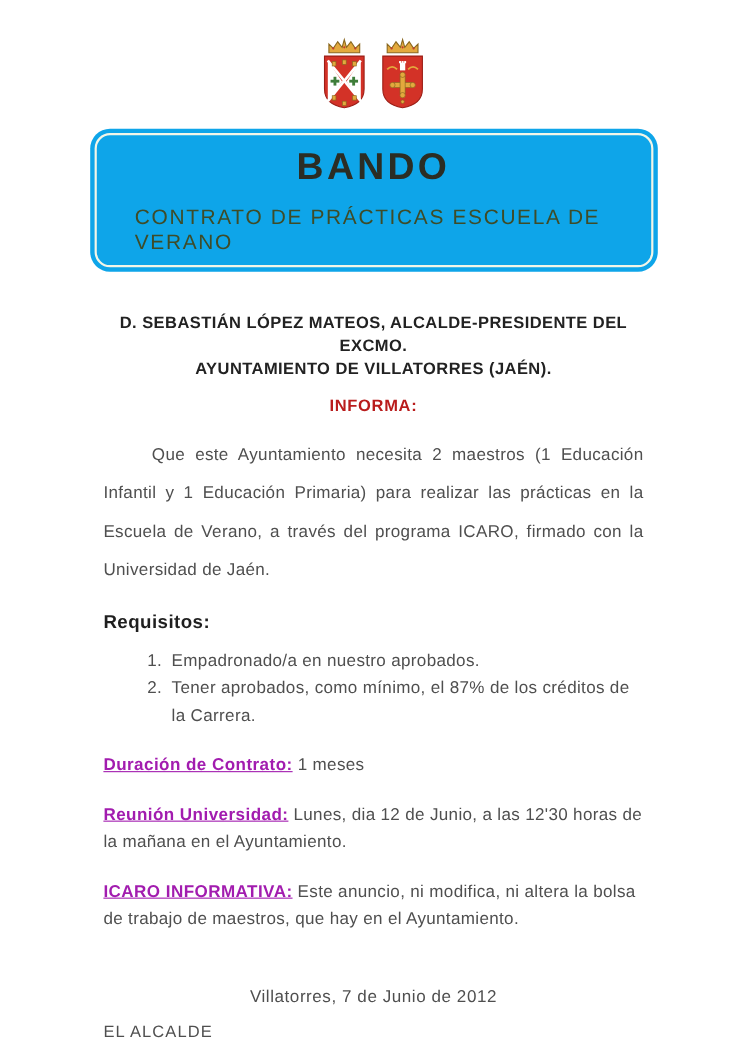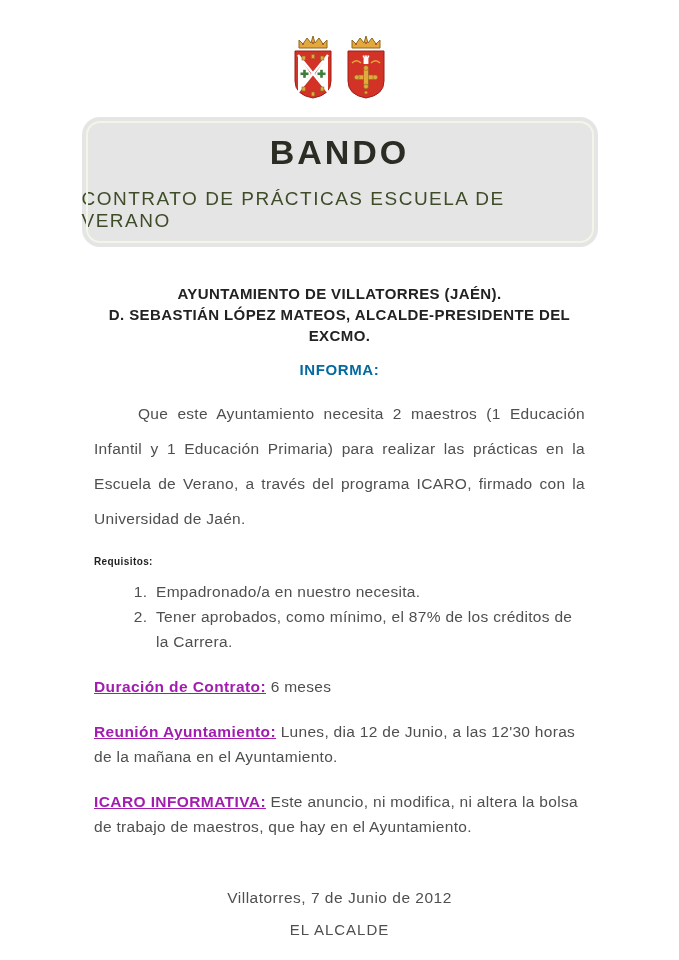--- a/index.html
+++ b/index.html
@@ -16,81 +16,81 @@
     display: flex; justify-content: center; align-items: flex-end;
     gap: 7px; padding-top: 33px; height: 68px;
   }
   .emblems svg { display: block; }
 
   
   .banner {
     position: relative;
     margin: 16px auto 0 auto;
     width: 516px; height: 130px;
-    background: #e5e5e5;
+    background: #0ea5e9;
     border-radius: 18px;
     box-sizing: border-box;
     display: flex; flex-direction: column; justify-content: center; align-items: center;
   }
   .banner::before {
     content: "";
     position: absolute; inset: 4px;
     border: 2px solid #f2f6e8;
     border-radius: 14px;
     pointer-events: none;
   }
   .banner-title {
     font-size: 34px; font-weight: 700; letter-spacing: 3px;
     color: #2b2d24; line-height: 1.1; margin-top: 2px;
   }
   .banner-subtitle {
     font-size: 19px; font-weight: 400; letter-spacing: 1.5px;
-    color: #3e4c28; margin-top: 16px;
+    color: #3e4c28; margin-top: 16px; padding-left: 41px;
   }
 
   
   .content { margin: 0 94px; }
 
   .officer {
     margin-top: 36px; text-align: center;
     font-weight: 700; color: #222222;
     font-size: 15px; line-height: 21px; letter-spacing: 0.4px;
   }
   .informa {
     margin-top: 15px; text-align: center;
-    font-weight: 700; color: #0369a1; font-size: 15px; letter-spacing: 0.6px;
+    font-weight: 700; color: #b91c1c; font-size: 15px; letter-spacing: 0.6px;
   }
 
   .intro {
     margin-top: 18px;
     font-size: 15.5px; line-height: 35px; letter-spacing: 0.3px;
     text-align: justify; text-indent: 44px;
   }
 
   .heading {
     margin-top: 20px;
-    font-weight: 700; color: #1f1f1f; font-size: 10px; letter-spacing: 0.4px;
+    font-weight: 700; color: #1f1f1f; font-size: 17px; letter-spacing: 0.4px;
   }
 
   ol.requisitos {
     margin: 12px 0 0 0; padding-left: 58px;
     font-size: 15.5px; line-height: 25px; letter-spacing: 0.3px;
   }
   ol.requisitos li { padding-left: 4px; }
 
   .labeled-line {
     margin-top: 20px;
     font-size: 15.5px; line-height: 25px; letter-spacing: 0.3px;
   }
   .labeled-line .label {
     font-weight: 700; color: #a21caf; text-decoration: underline; letter-spacing: 0.4px;
   }
 
   .date-line { margin-top: 50px; text-align: center; font-size: 15.5px; letter-spacing: 0.5px; }
-  .signer-title { margin-top: 14px; text-align: center; font-size: 15px; letter-spacing: 1px; }
+  .signer-title { margin-top: 14px; text-align: left; font-size: 15px; letter-spacing: 1px; }
 </style>
 </head>
 <body>
 
 <div class="page">
 
   <div class="emblems">
 
     <span>
       <svg width="46" height="68" viewBox="0 0 46 68">
@@ -149,42 +149,42 @@
   </div>
 
   <div class="banner">
     <div class="banner-title">BANDO</div>
     <div class="banner-subtitle">CONTRATO DE PRÁCTICAS ESCUELA DE VERANO</div>
   </div>
 
   <div class="content">
 
     <div class="officer">
+      <div>D. SEBASTIÁN LÓPEZ MATEOS, ALCALDE-PRESIDENTE DEL EXCMO.</div>
       <div>AYUNTAMIENTO DE VILLATORRES (JAÉN).</div>
-      <div>D. SEBASTIÁN LÓPEZ MATEOS, ALCALDE-PRESIDENTE DEL EXCMO.</div>
     </div>
 
     <div class="informa">INFORMA:</div>
 
     <p class="intro">Que este Ayuntamiento necesita 2 maestros (1 Educación Infantil y 1 Educación Primaria) para realizar las prácticas en la Escuela de Verano, a través del programa ICARO, firmado con la Universidad de Jaén.</p>
 
     <div class="heading">Requisitos:</div>
 
     <ol class="requisitos">
-      <li>Empadronado/a en nuestro necesita.</li>
+      <li>Empadronado/a en nuestro aprobados.</li>
       <li>Tener aprobados, como mínimo, el 87% de los créditos de la Carrera.</li>
     </ol>
 
     <div class="labeled-line">
       <span class="label">Duración de Contrato:</span>
-      <span>6 meses</span>
+      <span>1 meses</span>
     </div>
 
     <div class="labeled-line">
-      <span class="label">Reunión Ayuntamiento:</span>
+      <span class="label">Reunión Universidad:</span>
       <span>Lunes, dia 12 de Junio, a las 12'30 horas de la mañana en el Ayuntamiento.</span>
     </div>
 
     <div class="labeled-line">
       <span class="label">ICARO INFORMATIVA:</span>
       <span>Este anuncio, ni modifica, ni altera la bolsa de trabajo de maestros, que hay en el Ayuntamiento.</span>
     </div>
 
     <div class="date-line">Villatorres, 7 de Junio de 2012</div>
     <div class="signer-title">EL ALCALDE</div>

